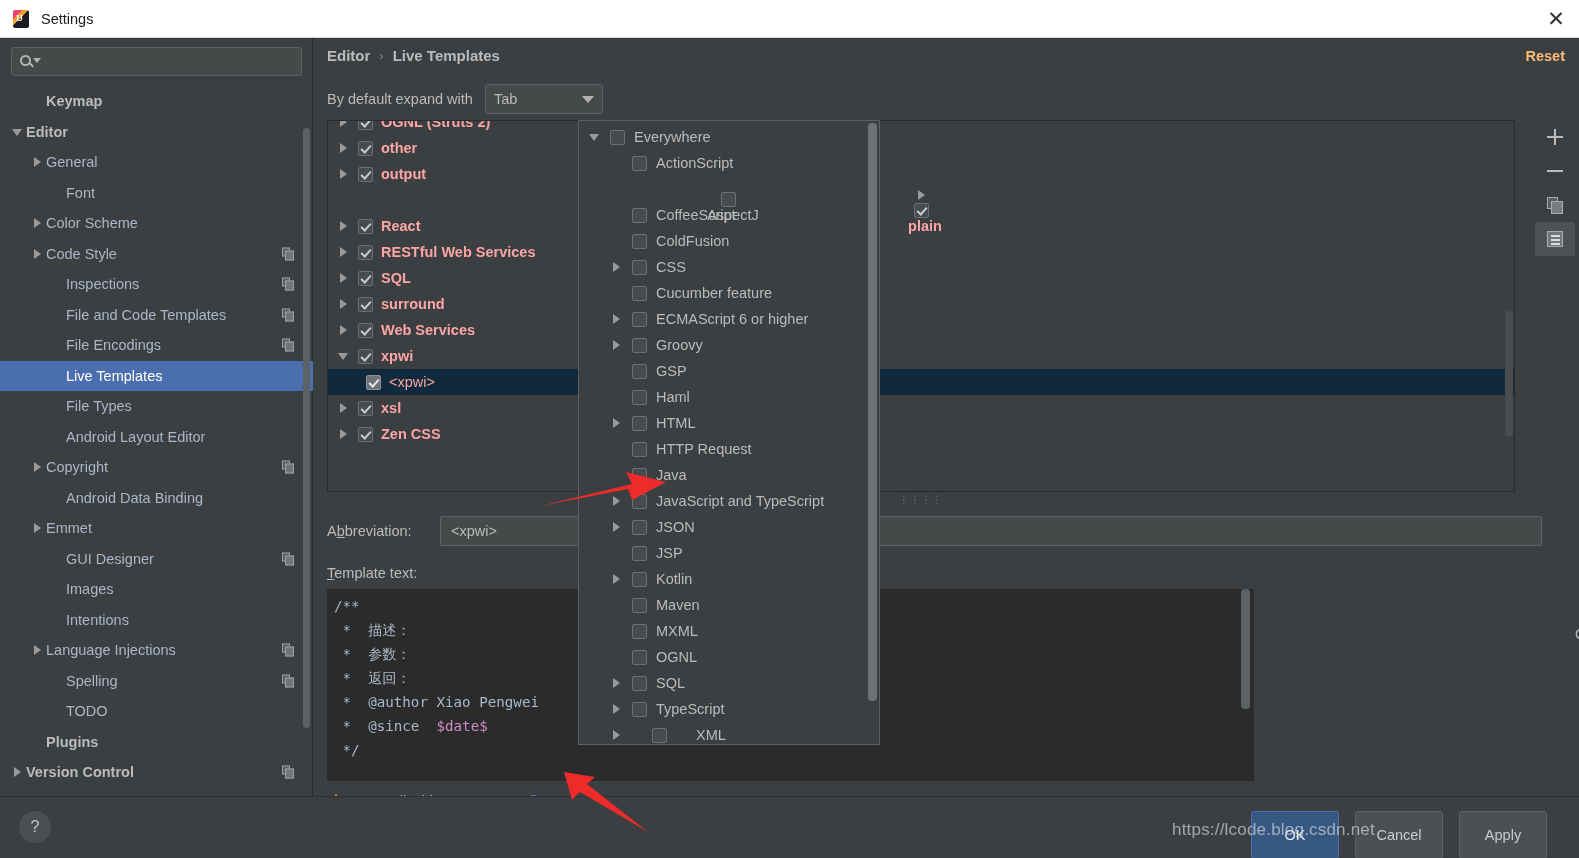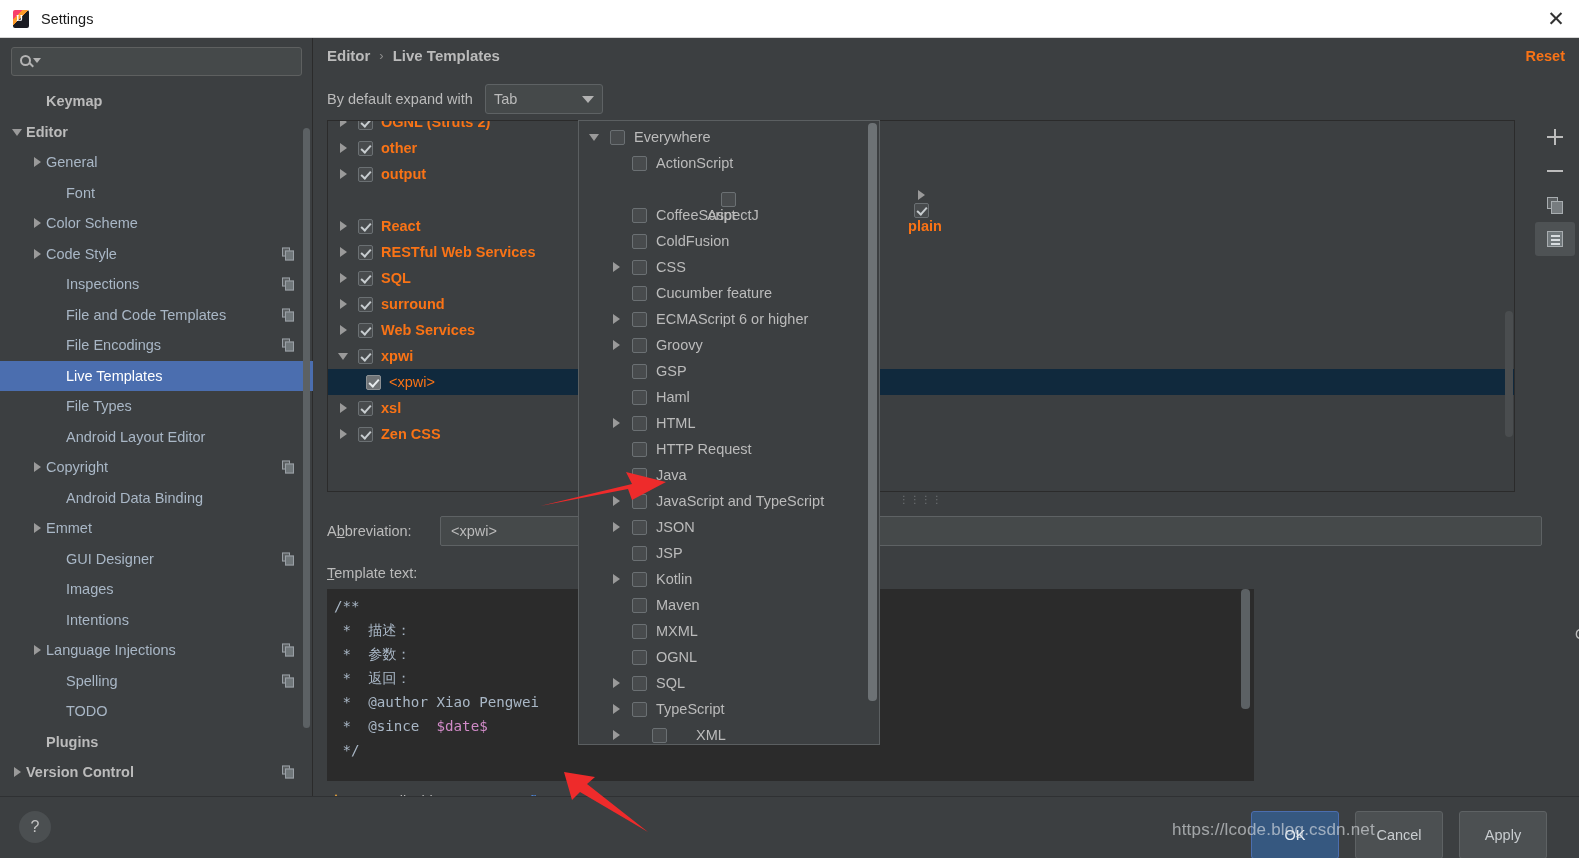--- a/index.html
+++ b/index.html
@@ -94,21 +94,21 @@
   .main {
     position: absolute; left: 313px; top: 38px; width: 1266px; height: 758px;
     background: #3c3f41;
   }
   .breadcrumb {
     position: absolute; left: 14px; top: 9px; font-size: 15px; color: #bbbbbb; font-weight: bold;
     display: flex; align-items: center; gap: 9px;
   }
   .bc-sep { font-weight: normal; color: #8d8d8d; font-size: 13px; }
   .reset-link {
-    position: absolute; right: 14px; top: 10px; font-size: 14.5px; color: #f97316; font-weight: bold;
+    position: absolute; right: 14px; top: 10px; font-size: 14.5px; color: #fdba74; font-weight: bold;
   }
   .expand-row {
     position: absolute; left: 14px; top: 46px; display: flex; align-items: center; gap: 12px;
   }
   .expand-label { font-size: 14.5px; color: #bbbbbb; }
   .combo {
     height: 30px; border: 1px solid #5e6264; border-radius: 3px; background: #45494a;
     display: flex; align-items: center; padding: 0 8px; position: relative;
   }
   .combo .cval { font-size: 14.5px; color: #bbbbbb; }
@@ -120,21 +120,21 @@
     border-left: 6px solid transparent; border-right: 6px solid transparent;
     border-top: 7px solid #b2b2b2;
   }
 
   
   .listpane {
     position: absolute; left: 14px; top: 82px; width: 1188px; height: 372px;
     background: #3c3f41; border: 1px solid #2b2b2b; overflow: hidden;
   }
   .lp-row {
-    height: 26px; display: flex; align-items: center; font-size: 14.5px; color: #f97316;
+    height: 26px; display: flex; align-items: center; font-size: 14.5px; color: #fca5a5;
     font-weight: bold; white-space: nowrap;
   }
   .lp-row.selected { background: #10293d; }
   .lp-row.child { font-weight: normal; }
   .chk {
     width: 15px; height: 15px; border: 1px solid #6b7073; background: #484b4d;
     border-radius: 2px; flex: none; position: relative;
   }
   .chk.on::after {
     content: ''; position: absolute; left: 4px; top: 1px; width: 4px; height: 8px;

